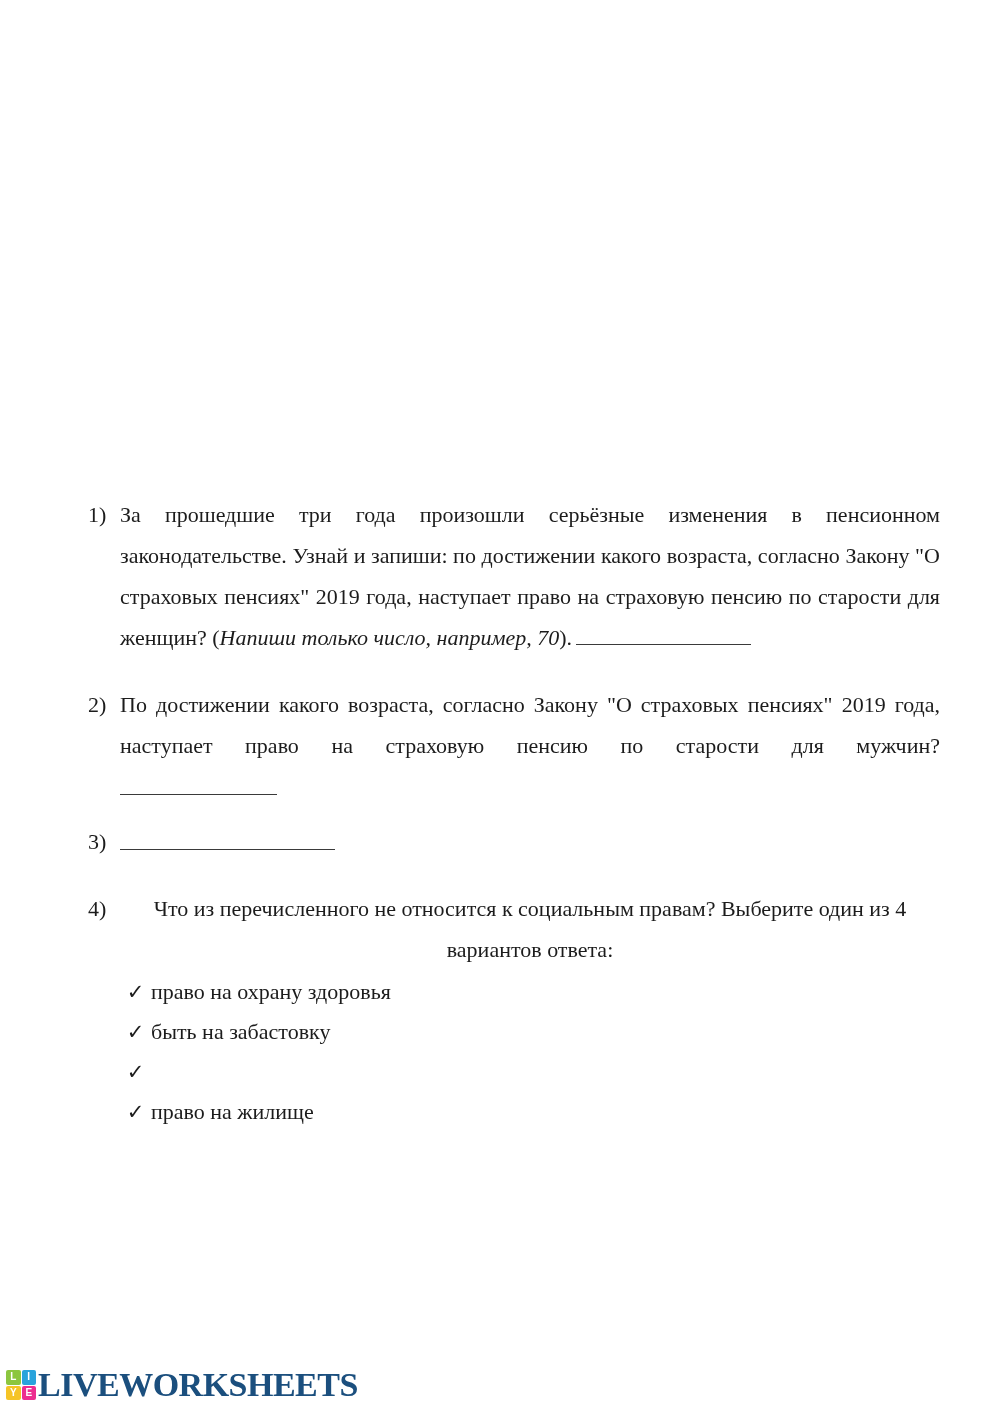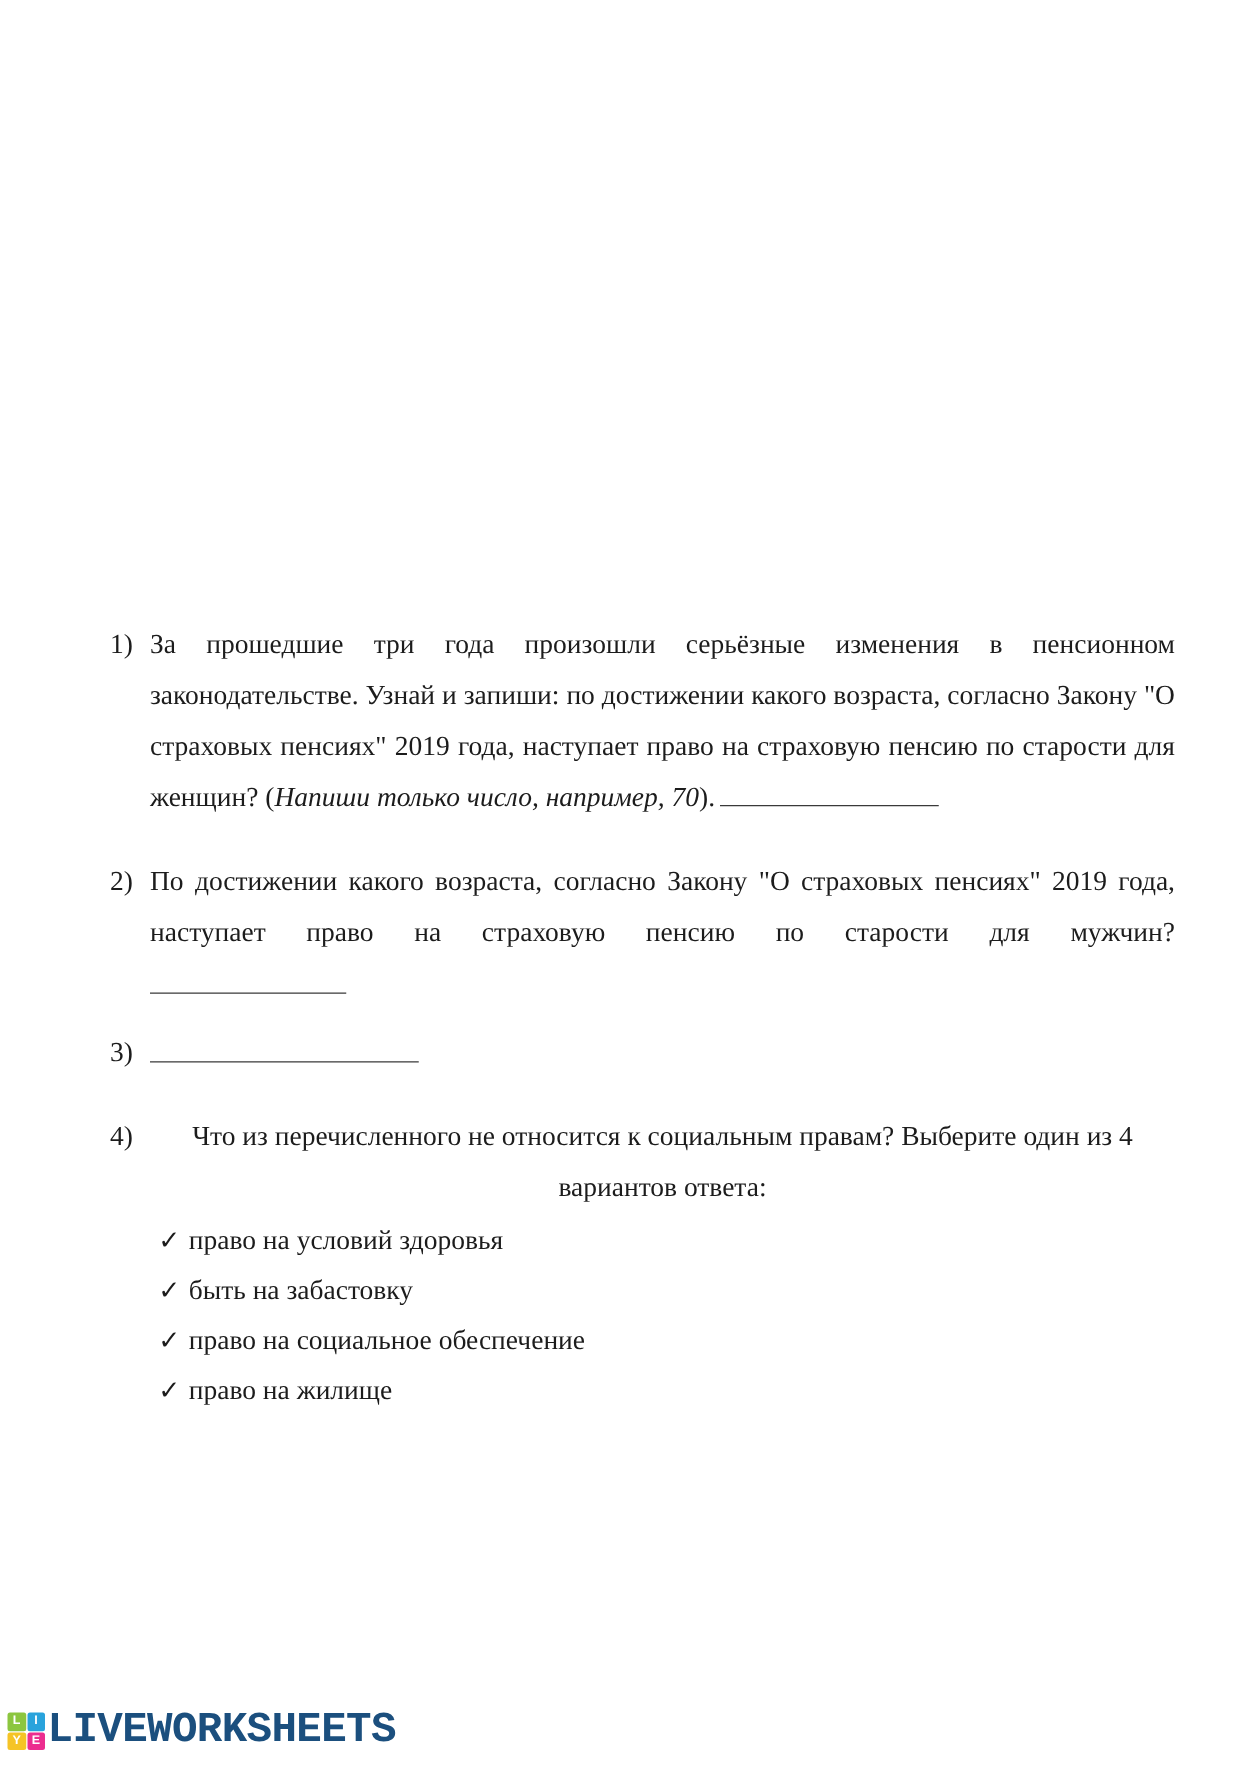--- a/index.html
+++ b/index.html
@@ -130,21 +130,21 @@
     font-size: 10px;
     color: #ffffff;
     line-height: 1;
   }
   .logo-cell.c-l { background: #8cc63f; }
   .logo-cell.c-i { background: #29a3dc; }
   .logo-cell.c-y { background: #f5c426; }
   .logo-cell.c-e { background: #ec2d8f; }
 
   .logo-word {
-    font-family: Liberation Mono, monospace;
+    font-family: Liberation Serif, serif;
     font-weight: bold;
     font-size: 34px;
     letter-spacing: -0.5px;
     color: #1b4f7e;
     margin-left: 2px;
     line-height: 1;
   }
 </style>
 </head>
 <body>
@@ -176,29 +176,28 @@
     </div>
 
     <div class="q">
       <div class="q-marker">4)</div>
       <div class="q-body no-justify">
         <span>Что из перечисленного не относится к социальным правам? Выберите один из 4 вариантов ответа:</span>
 
         <ul class="options">
           <li class="option">
             <span class="option-check">✓</span>
-            <span class="option-label">право на условий здоровья</span>
+            <span class="option-label">право на охрану здоровья</span>
           </li>
           <li class="option">
             <span class="option-check">✓</span>
             <span class="option-label">быть на забастовку</span>
           </li>
           <li class="option">
             <span class="option-check">✓</span>
-            <span class="option-label">право на социальное обеспечение</span>
           </li>
           <li class="option">
             <span class="option-check">✓</span>
             <span class="option-label">право на жилище</span>
           </li>
         </ul>
       </div>
     </div>
 
   </div>

